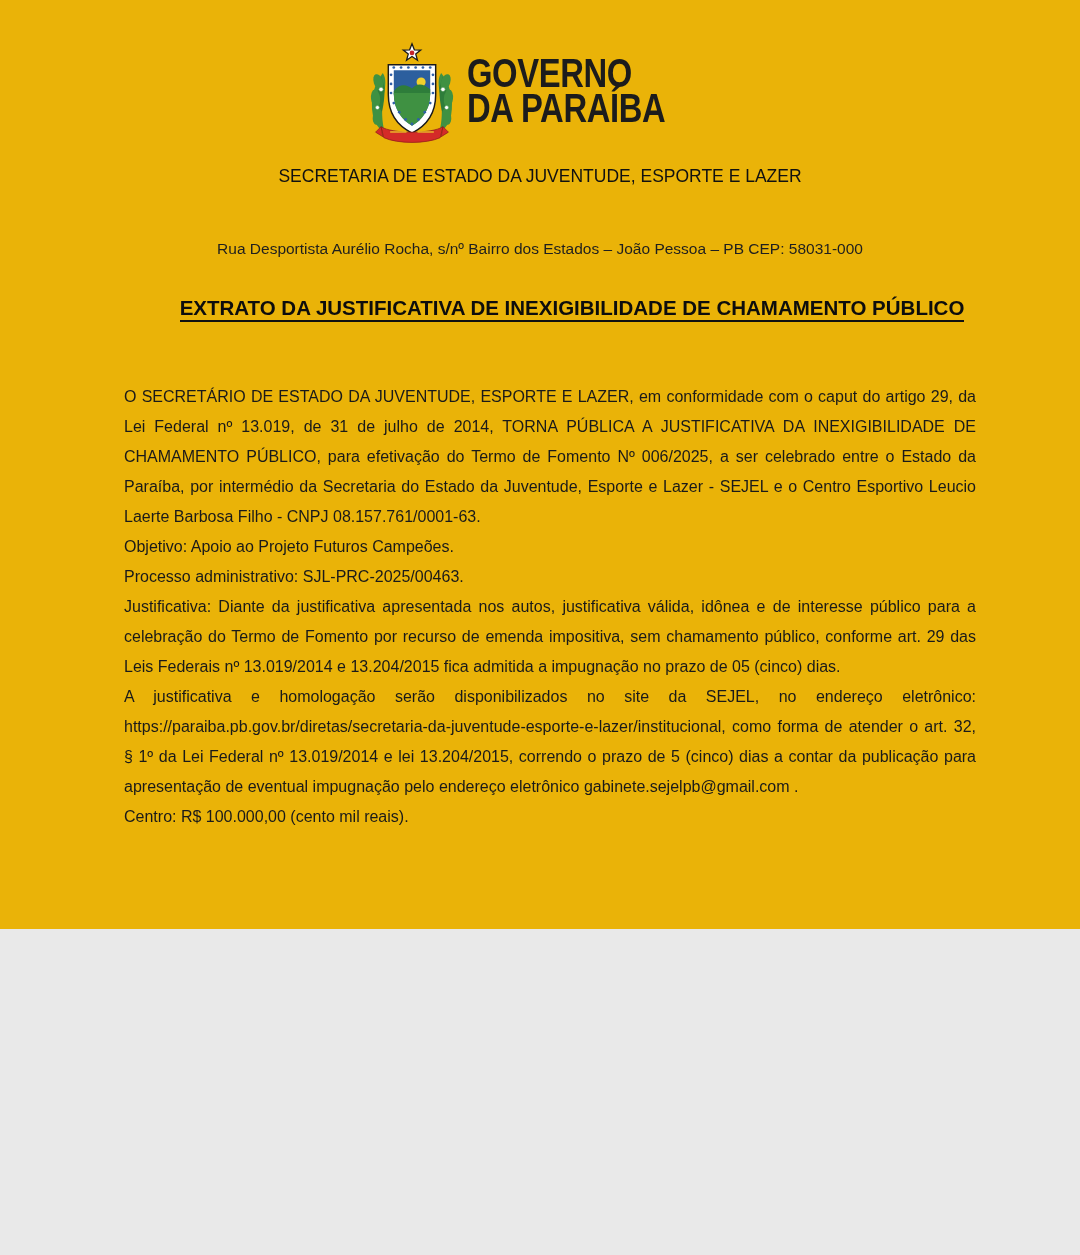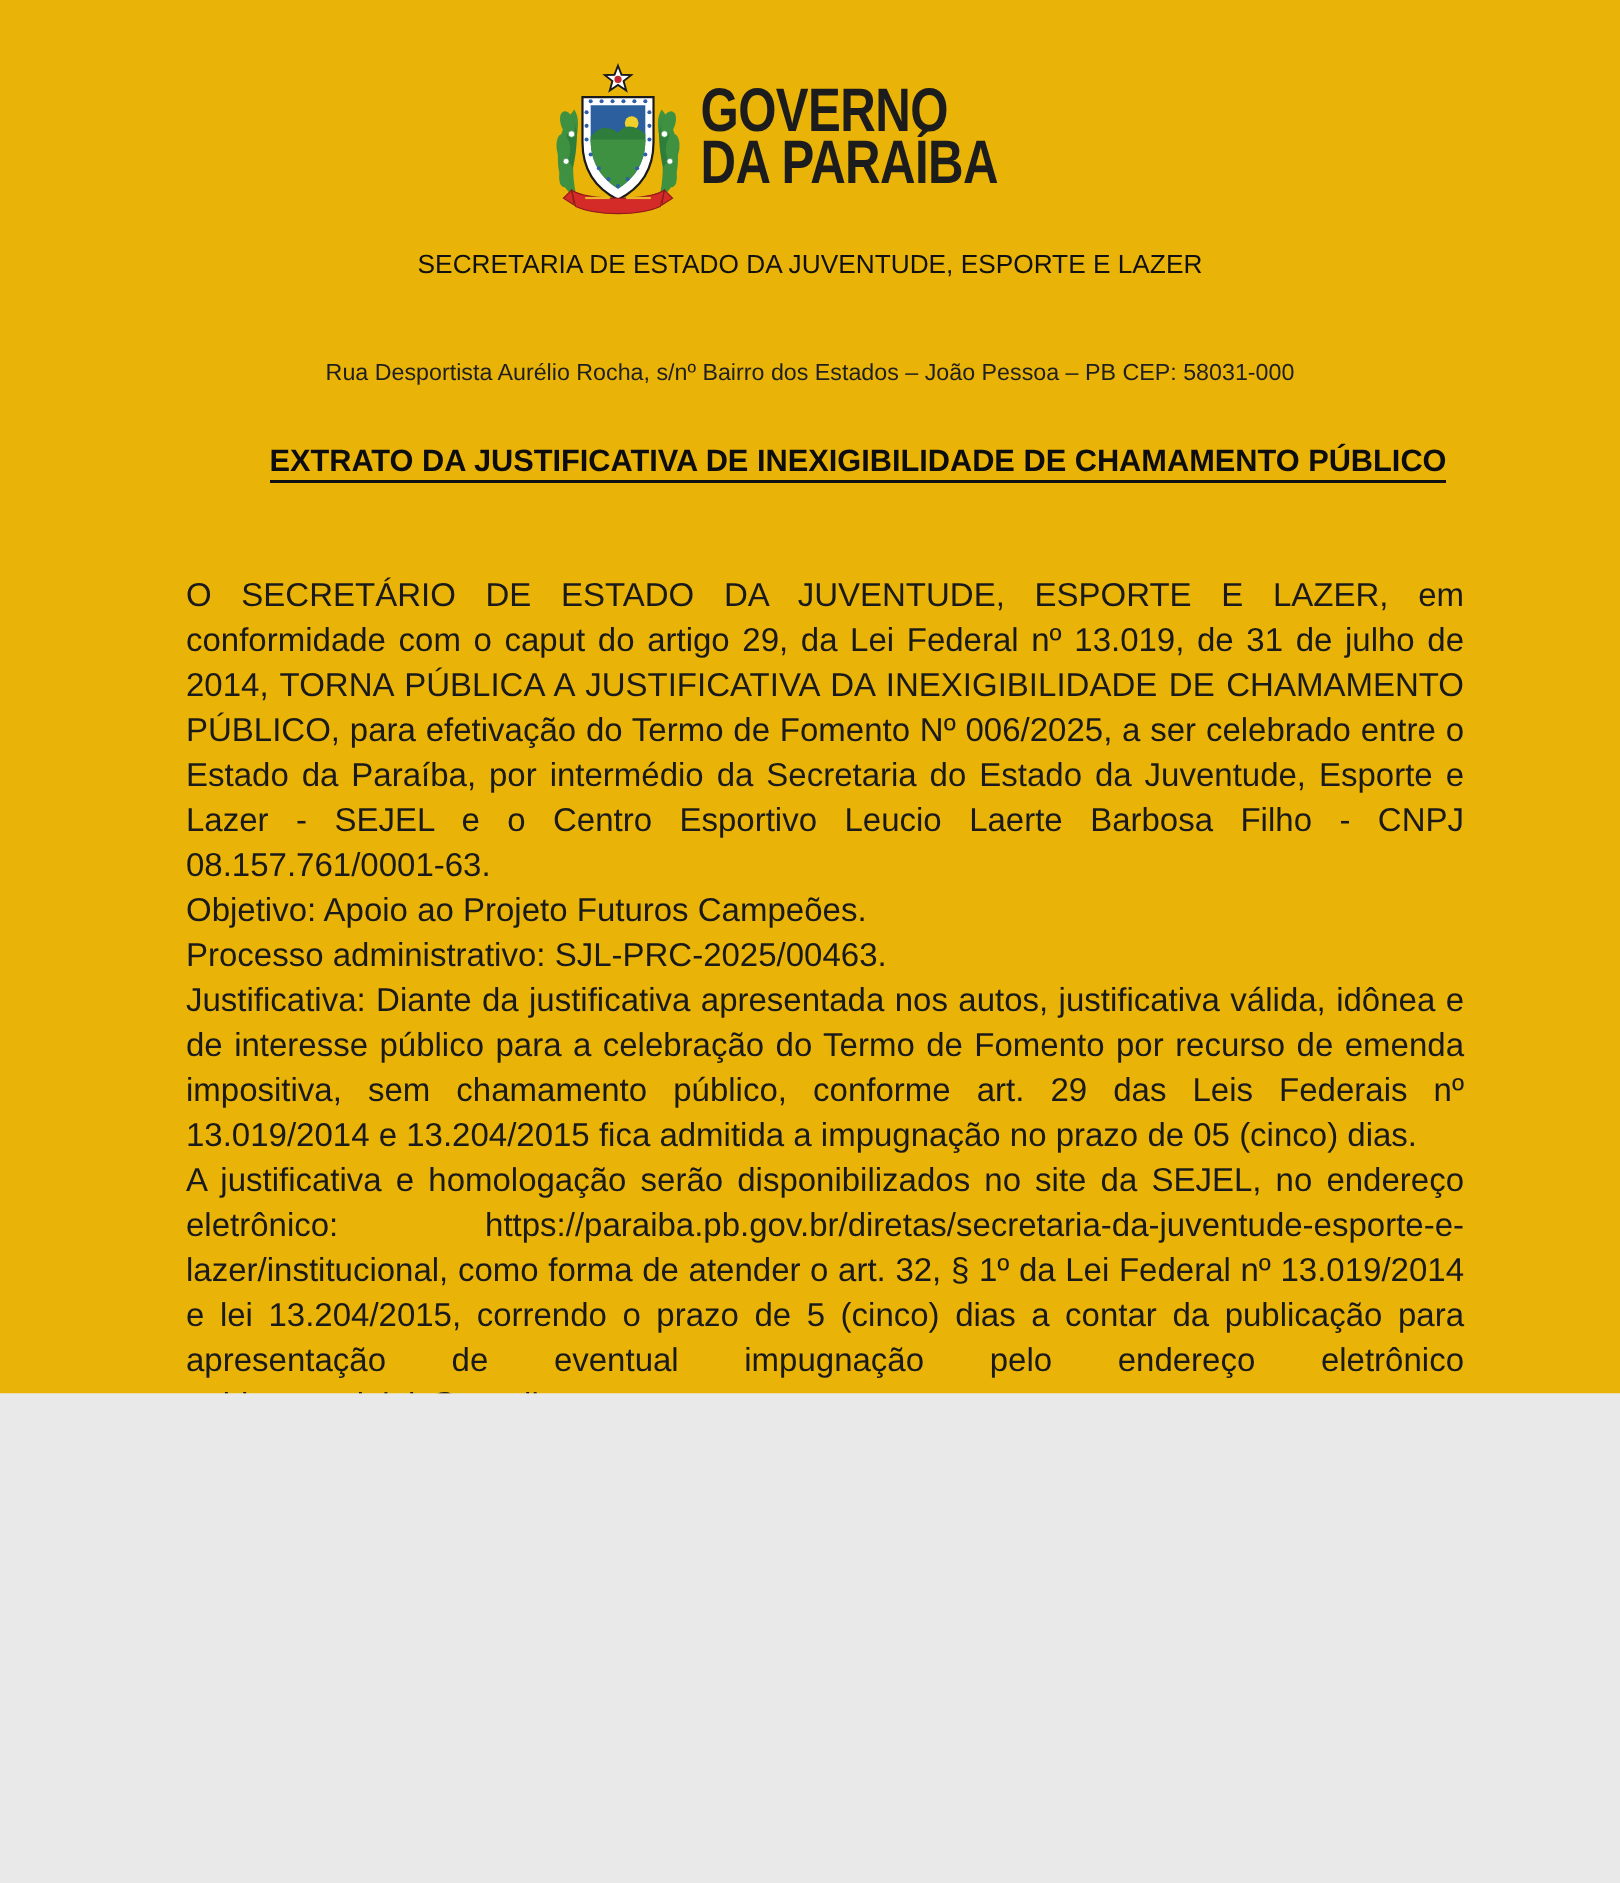--- a/index.html
+++ b/index.html
@@ -42,21 +42,21 @@
   
   .doc-title {
     position:absolute; top:296px; left:0; width:100%;
     text-align:center; font-weight:bold; font-size:20.5px; color:#0d0d0d;margin-left:32px;
   }
   .doc-title .u { border-bottom:2.5px solid #111; padding-bottom:1px; }
 
   
   .body-text {
     position:absolute; top:382px; left:124px; width:852px;
-    font-size:22px; line-height:30px;
+    font-size:16px; line-height:30px;
     text-align:justify; text-align-last:left;
     overflow-wrap:break-word;
   }
   .body-text p { margin:0; }
 
   
   .sig-tint {
     position:absolute; top:1056px; left:258px; width:624px; height:156px;
     background:rgba(125,125,150,0.03); border-radius:3px;
   }

